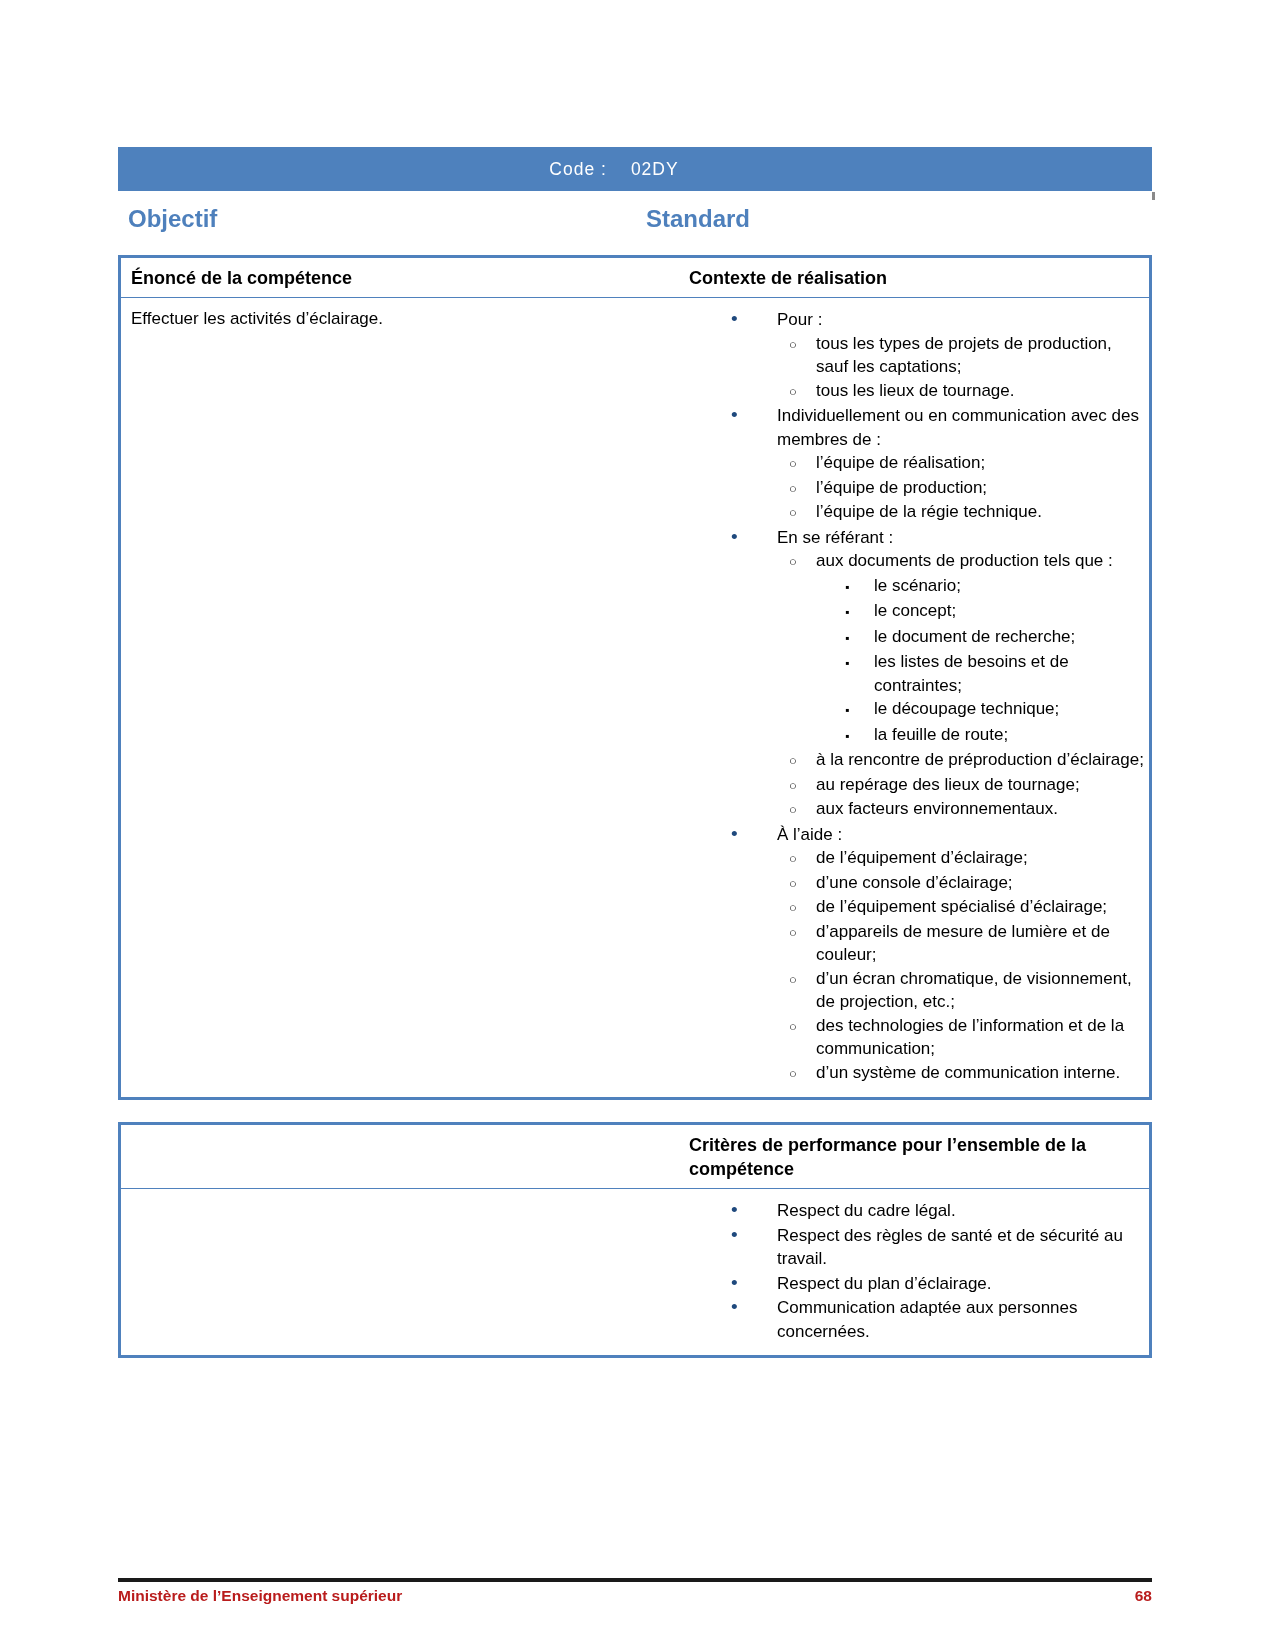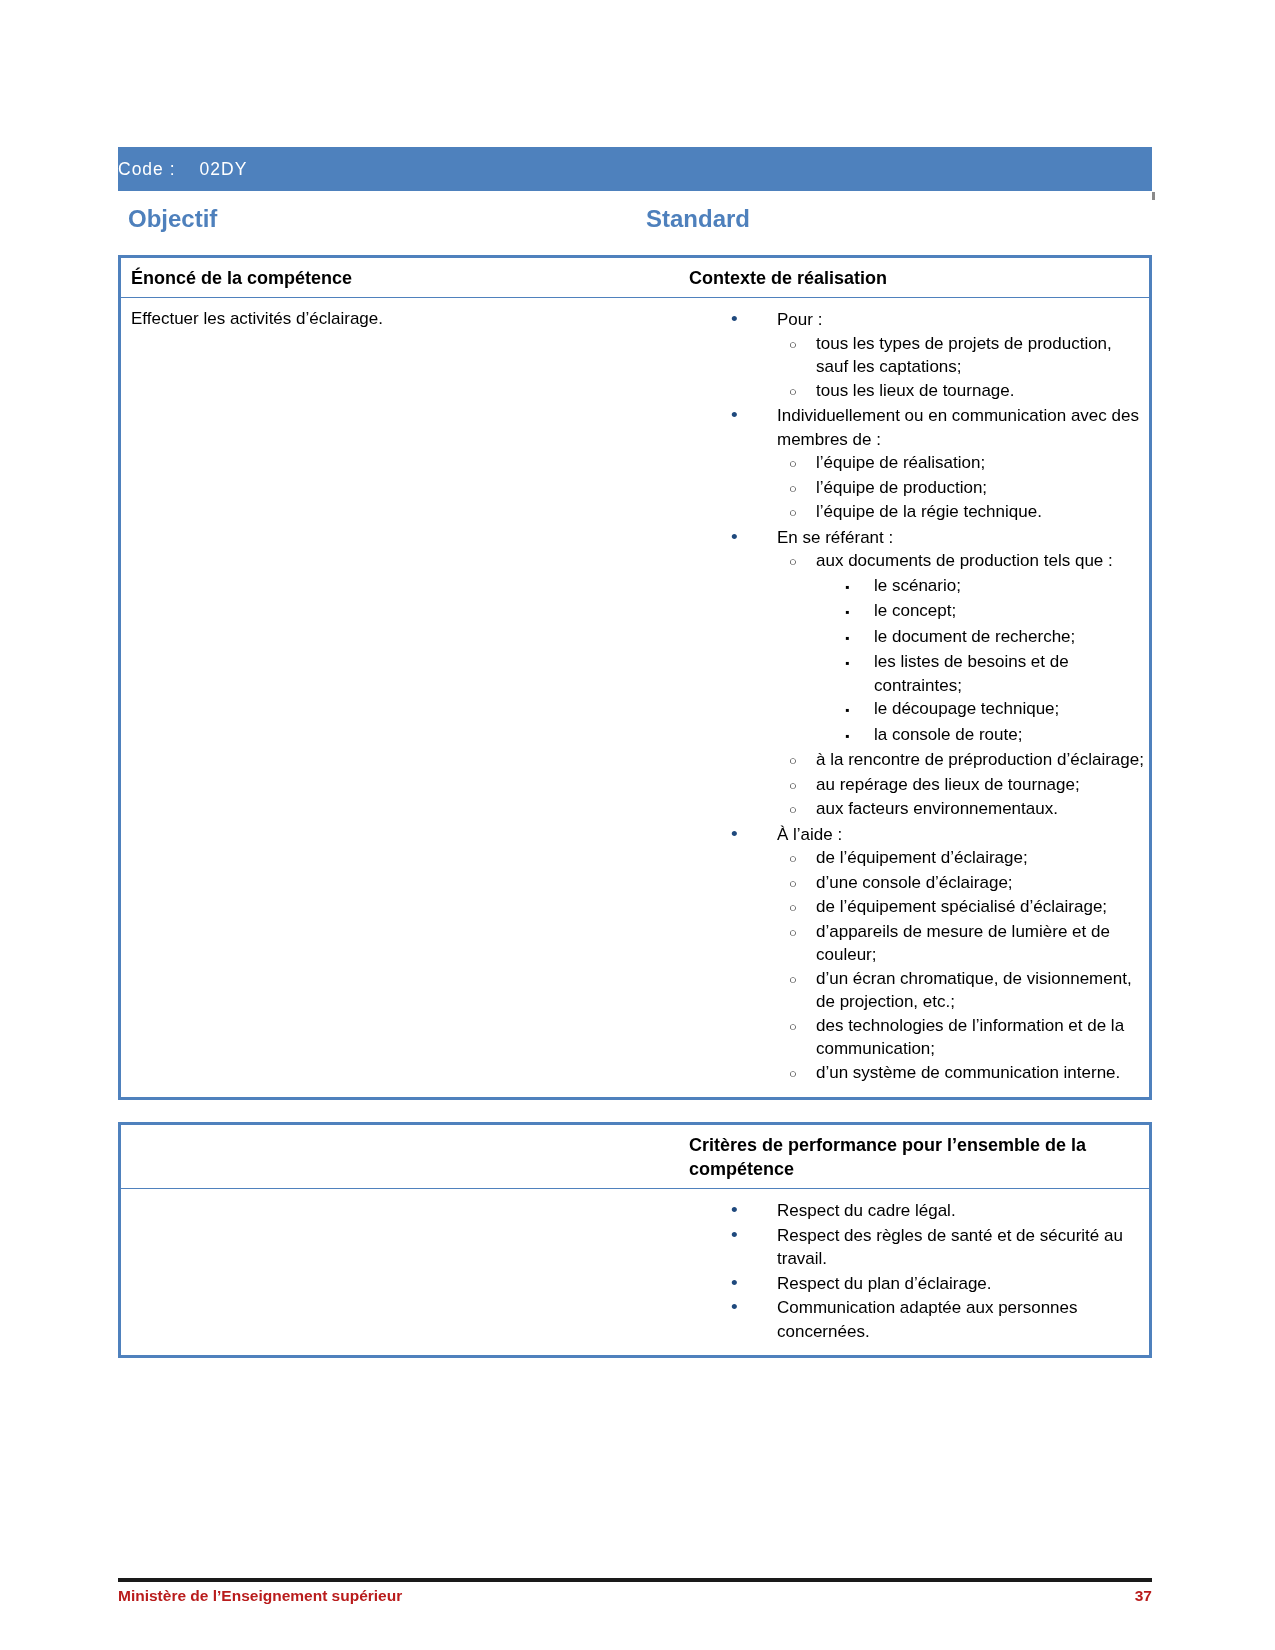--- a/index.html
+++ b/index.html
@@ -10,21 +10,21 @@
     background:#ffffff;
     font-family:"Liberation Sans", sans-serif;
     color:#000;
     overflow:hidden;
   }
 
   
   .code-bar {
     position:absolute; left:118px; top:147px; width:1034px; height:44px;
     background:#4e81bd;
-    display:flex; align-items:center; justify-content:flex-start;
+    display:flex; align-items:center; justify-content:center;
     box-sizing:border-box; padding-right:42px;
     color:#ffffff; font-size:17.5px;
   }
   .code-bar .code-label { margin-right:24px; letter-spacing:1px; }
   .code-bar .code-value { letter-spacing:1px; }
   .bar-end-tick {
     position:absolute; left:1152px; top:192px; width:3px; height:8px;
     background:#8a8a8a;
   }
 
@@ -164,21 +164,21 @@
             <div class="li lvl3">
               <span class="bullet">▪</span>
               <span class="txt">les listes de besoins et de contraintes;</span>
             </div>
             <div class="li lvl3">
               <span class="bullet">▪</span>
               <span class="txt">le découpage technique;</span>
             </div>
             <div class="li lvl3">
               <span class="bullet">▪</span>
-              <span class="txt">la console de route;</span>
+              <span class="txt">la feuille de route;</span>
             </div>
             <div class="li lvl2">
               <span class="bullet">○</span>
               <span class="txt">à la rencontre de préproduction d’éclairage;</span>
             </div>
             <div class="li lvl2">
               <span class="bullet">○</span>
               <span class="txt">au repérage des lieux de tournage;</span>
             </div>
             <div class="li lvl2">
@@ -249,16 +249,16 @@
               <span class="bullet">•</span>
               <span class="txt">Communication adaptée aux personnes concernées.</span>
             </div>
           </div>
       </div>
     </div>
   </div>
 
   <div class="footer">
     <span>Ministère de l’Enseignement supérieur</span>
-    <span>37</span>
+    <span>68</span>
   </div>
 
 </div>
 
 </body></html>

